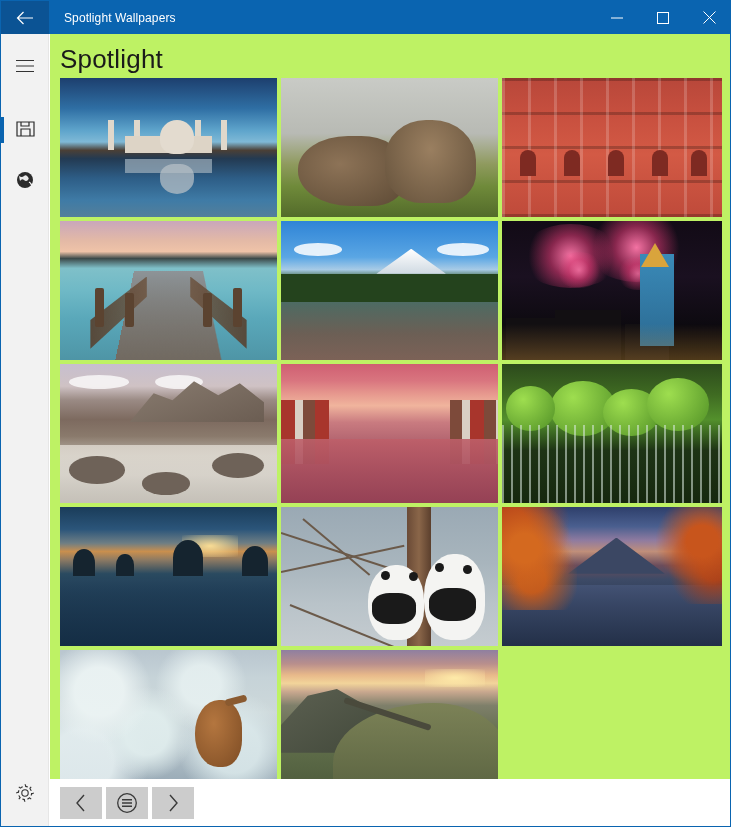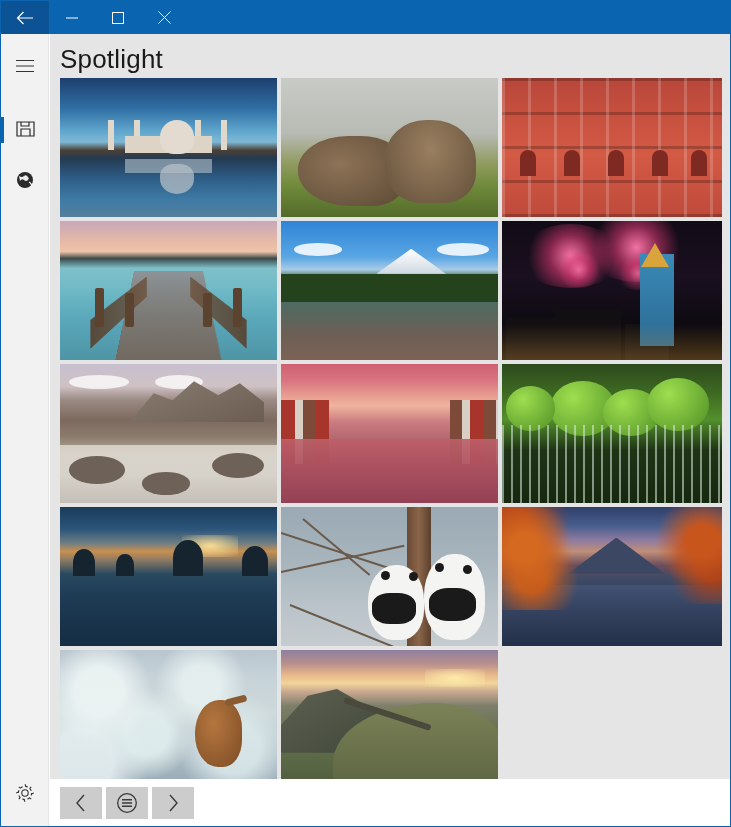--- a/index.html
+++ b/index.html
@@ -64,21 +64,21 @@
     position: absolute; left: 0; top: 11px;
     width: 3px; height: 26px;
     background: #0a64b0;
   }
   .sb-bottom { position: absolute; bottom: 8px; left: 0; width: 48px; }
 
   
   .content {
     position: absolute; left: 49px; top: 33px;
     width: 682px; height: 793px;
-    background: #e5e5e5;
+    background: #bef264;
   }
   .page-title {
     position: absolute; left: 10px; top: 10px;
     font-size: 26px; font-weight: 300;
     color: #1a1a1a;
     letter-spacing: .2px;
   }
 
   .grid {
     position: absolute; left: 10px; top: 44px;
@@ -218,20 +218,21 @@
 <div class="window">
 
   <div class="titlebar">
     <div class="backbtn">
       <span>
         <svg width="18" height="14" viewBox="0 0 18 14">
           <path d="M7.5 1 L1.5 7 L7.5 13 M1.5 7 L17 7" stroke="#ffffff" stroke-width="1.2" fill="none"></path>
         </svg>
       </span>
     </div>
+    <div class="title-text">Spotlight Wallpapers</div>
     <div class="wbtns">
       <div class="wbtn">
         <span>
           <svg width="12" height="12" viewBox="0 0 12 12">
               <path d="M0 6 H12" stroke="#ffffff" stroke-width="1"></path>
             </svg>
         </span>
       </div>
       <div class="wbtn">
         <span>

